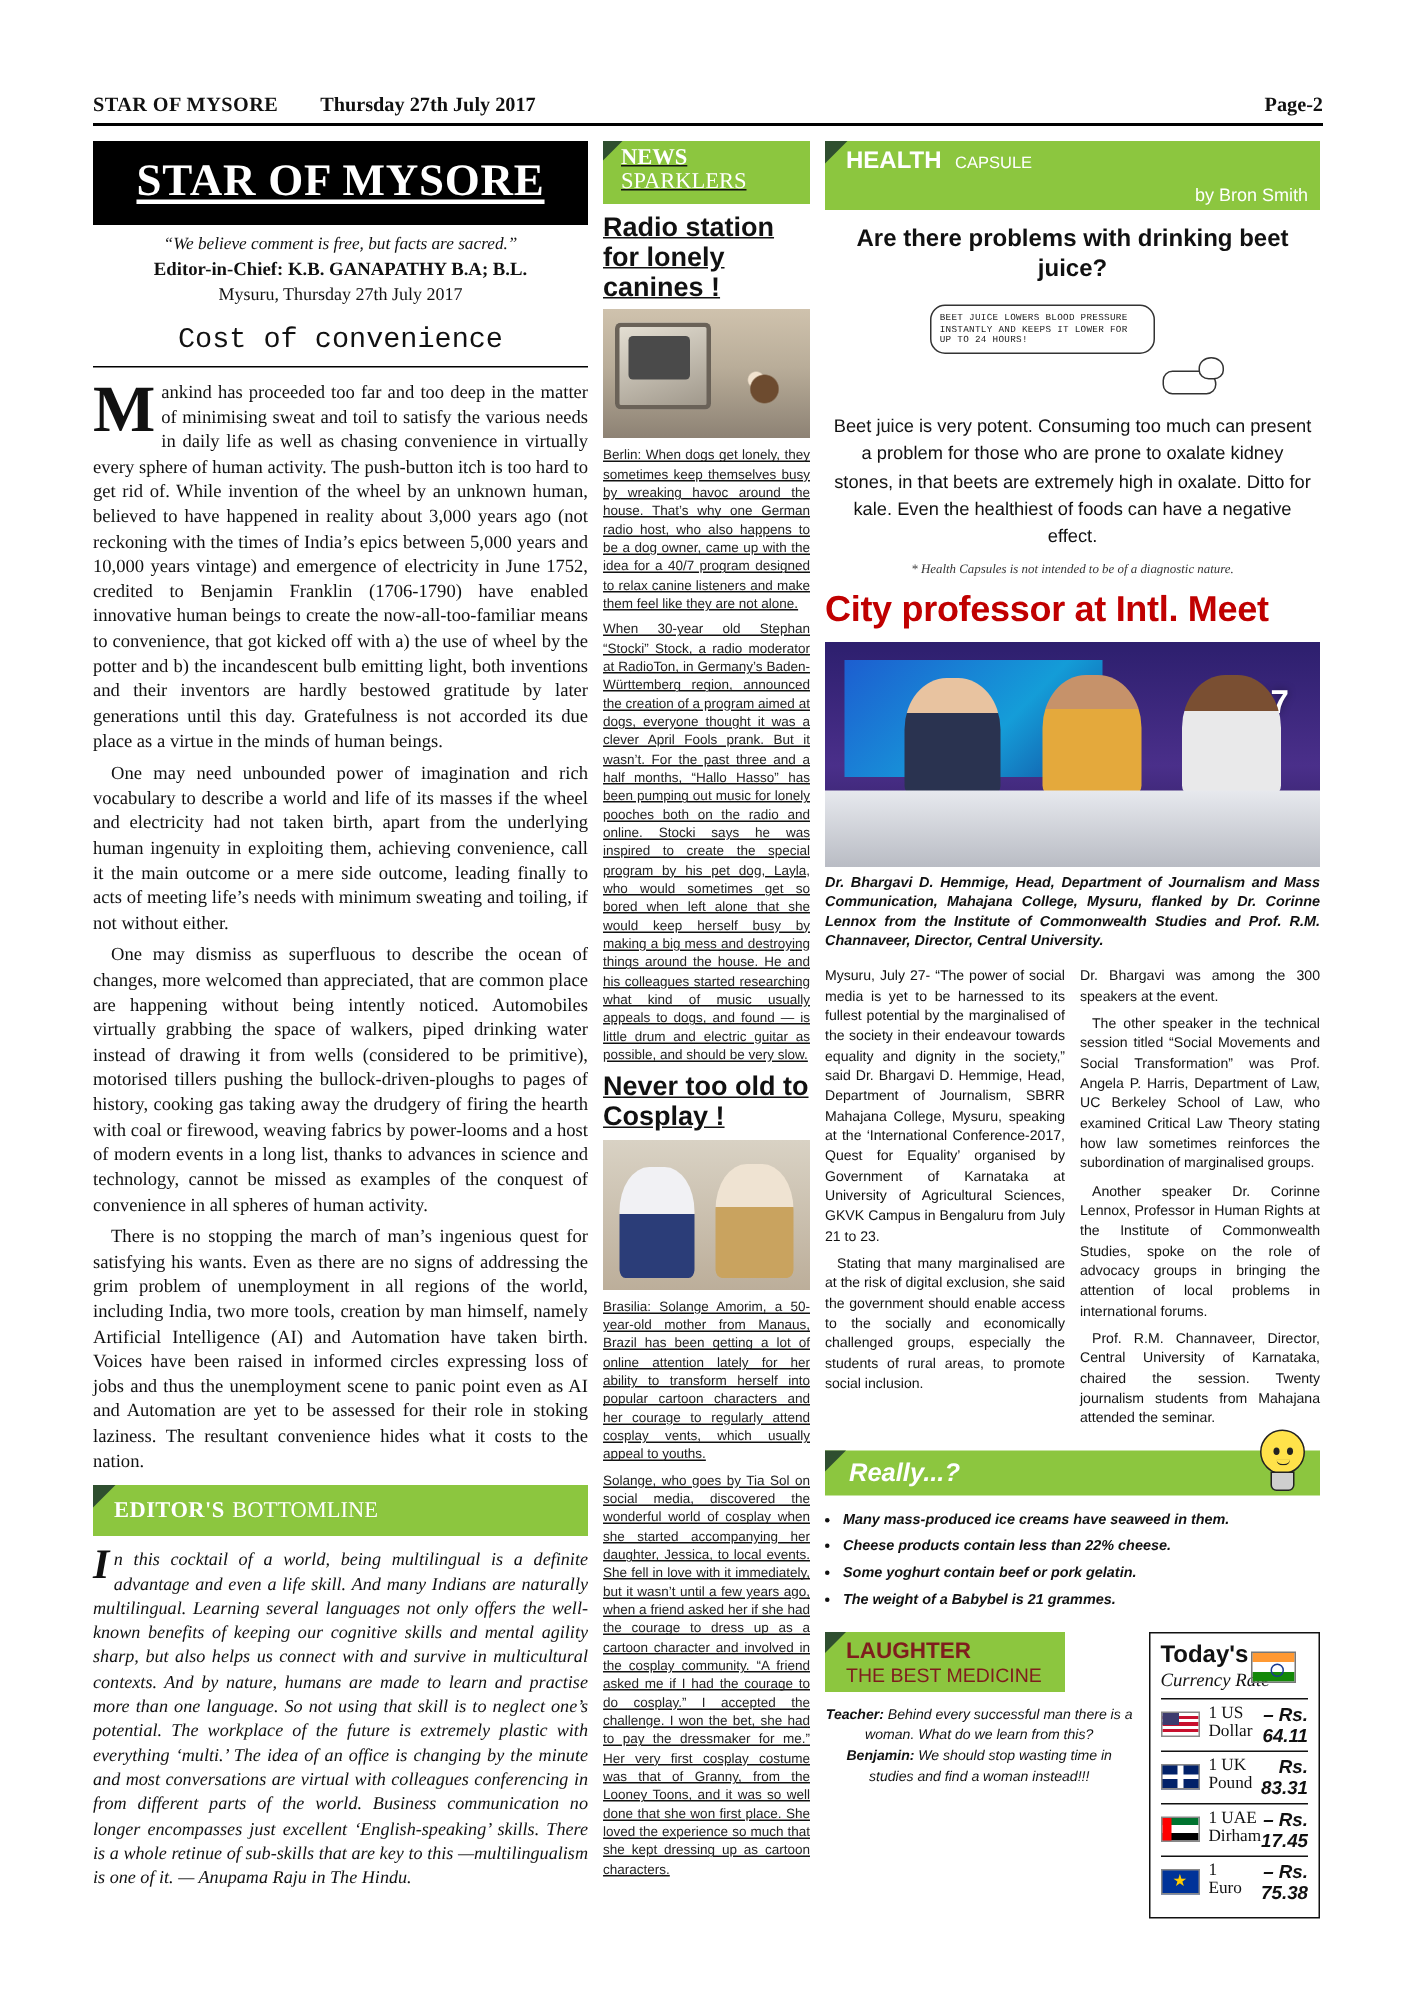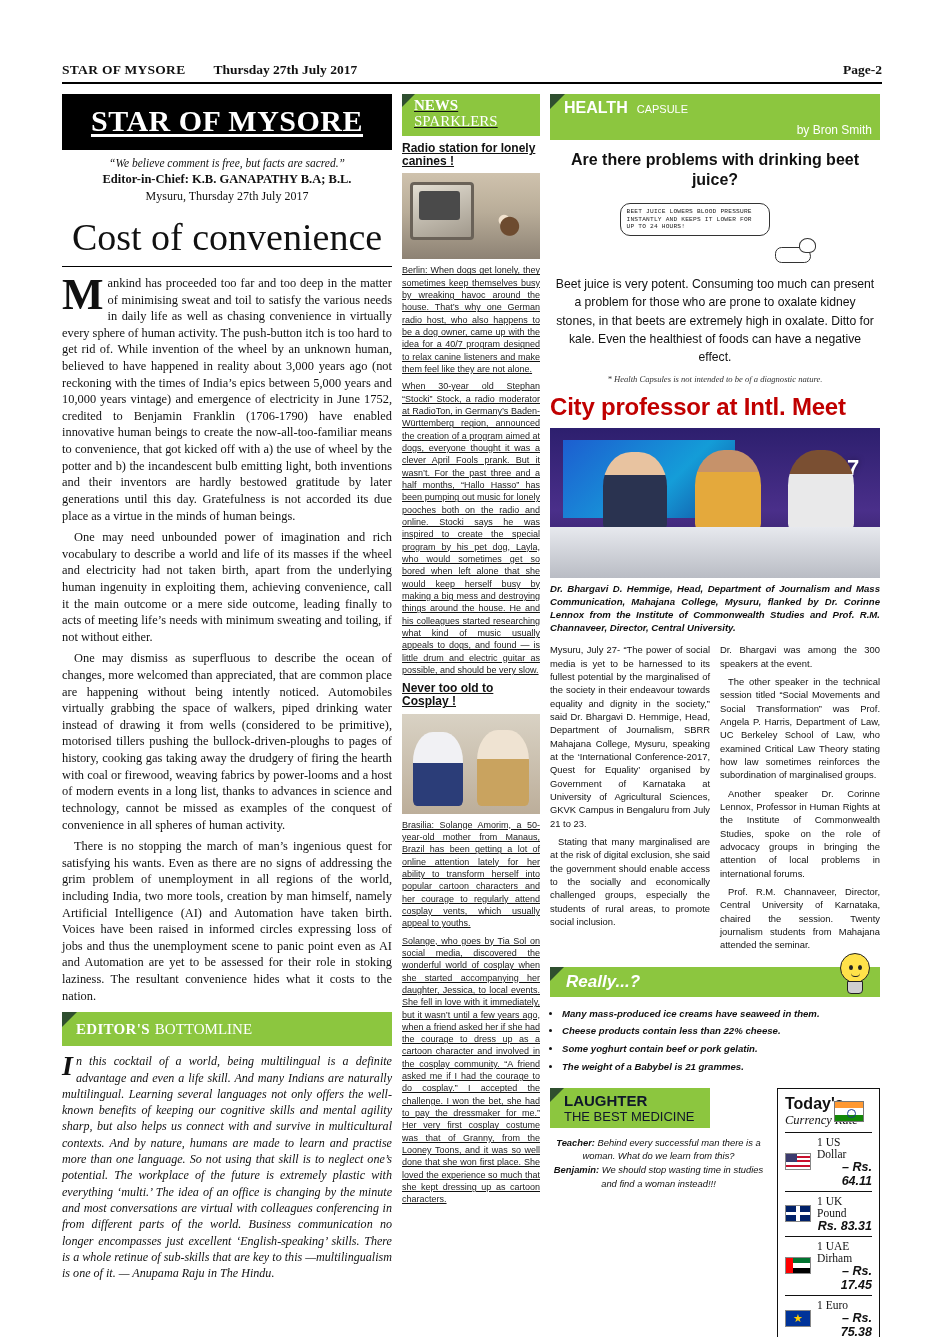--- a/index.html
+++ b/index.html
@@ -51,23 +51,23 @@
     text-decoration: underline; text-underline-offset: 3px;
   }
   .creed {
     text-align: center; font-size: 11.5px; margin-top: 7px; font-style: italic;
   }
   .eic { text-align: center; font-size: 12.5px; font-weight: bold; margin-top: 3px; }
   .placedate { text-align: center; font-size: 12px; margin-top: 2px; }
 
   .edhead {
     text-align: center;
-    font-size: 38px;
+    font-size: 19px;
     margin: 11px 0 7px 0;
-    font-family: Liberation Serif, serif;
+    font-family: Liberation Mono, monospace;
   }
   .rule { border-top: 1.5px solid #000; margin: 4px 0 8px 0; }
 
   .edbody { font-size: 12.4px; line-height: 1.34; text-align: justify; }
   .edbody p { margin: 0 0 5px 0; text-indent: 12px; }
   .edbody p.first { text-indent: 0; }
   .dropcap {
     float: left; font-size: 44px; line-height: 34px; font-weight: bold;
     padding: 3px 4px 0 0; font-family: "Liberation Serif", serif;
   }
@@ -105,21 +105,21 @@
   }
   .nsbar .corner {
     position:absolute; left:0; top:0; width:0;height:0;
     border-left: 13px solid #2f4f2f; border-bottom: 13px solid transparent;
   }
   .nsbar .n1 { font-weight: bold; font-size: 15px; line-height: 1.05; }
   .nsbar .n2 { font-size: 15px; line-height: 1.05; }
 
   .c2head {
     font-family: "Liberation Sans", sans-serif;
-    font-weight: bold; font-size: 12px; line-height: 1.1;
+    font-weight: bold; font-size: 18px; line-height: 1.1;
     margin: 6px 0 5px 0;
   }
   .c2body {
     font-family: "Liberation Sans", sans-serif;
     font-size: 9px; line-height: 1.37; text-align: justify;
     color: #222;
   }
   .c2body p { margin: 0 0 5px 0; }
 
   .photo { width: 100%; position: relative; overflow: hidden; background:#ccc; }
@@ -267,21 +267,21 @@
   .bulb .mouth{ position:absolute; left:17px; top:20px; width:9px;height:4px;
                 border-bottom:1.6px solid #222; border-radius:0 0 8px 8px;}
   .reallylist {
     font-family:"Liberation Sans",sans-serif; font-size:9.6px; line-height:1.85;
     margin: 8px 0 0 0; padding-left: 12px; font-style: italic; font-weight:bold;
   }
   .reallylist li { margin: 0; }
 
   .bottomrow { display:flex; gap:10px; margin-top: 12px; }
   .laughbar {
-    background:#8cc63f; color:#0f172a; position: relative;
+    background:#8cc63f; color:#7f1d1d; position: relative;
     padding: 4px 8px 4px 14px; min-height: 40px; width: 160px;
   }
   .laughbar .corner {
     position:absolute; left:0; top:0; width:0;height:0;
     border-left: 14px solid #2f4f2f; border-bottom: 14px solid transparent;
   }
   .laughbar .b { font-weight:bold; font-size:15px; font-family:"Liberation Sans",sans-serif;}
   .laughbar .l { font-size:13px; font-family:"Liberation Sans",sans-serif;}
   .joke {
     font-family:"Liberation Sans",sans-serif; font-size:9.4px; line-height:1.45;
@@ -315,21 +315,21 @@
   .f-us:after{content:"";position:absolute;left:0;top:0;width:46%;height:54%;background:#3c3b6e;}
   .f-uk { background:#012169; position:relative;}
   .f-uk:before{content:"";position:absolute;left:0;top:42%;width:100%;height:16%;background:#fff;}
   .f-uk:after{content:"";position:absolute;left:42%;top:0;width:16%;height:100%;background:#fff;}
   .f-ae { background: linear-gradient(180deg,#00732f 0 33%, #fff 33% 66%, #000 66% 100%); position:relative;}
   .f-ae:after{content:"";position:absolute;left:0;top:0;width:28%;height:100%;background:#ff0000;}
   .f-eu { background:#003399; position:relative;}
   .f-eu:after{content:"★"; position:absolute; left:7px; top:0px; color:#ffcc00; font-size:11px; line-height:15px;}
   .curline .nm { font-size: 11.5px; flex: 1; }
   .curline .vl { font-family:"Liberation Sans",sans-serif; font-weight:bold; font-size:12.5px;font-style:italic; }
-  .curcell { display:flex; flex-direction:column; flex:1; }
+  .curcell { display:flex; flex-direction:row; flex:1; }
   .curcell .vl { text-align:right; }
 </style>
 </head>
 <body>
 
 <div class="page">
 
   <div class="topbar">
     <div class="left">STAR OF MYSORE</div>
     <div class="mid">Thursday 27th July 2017</div>

